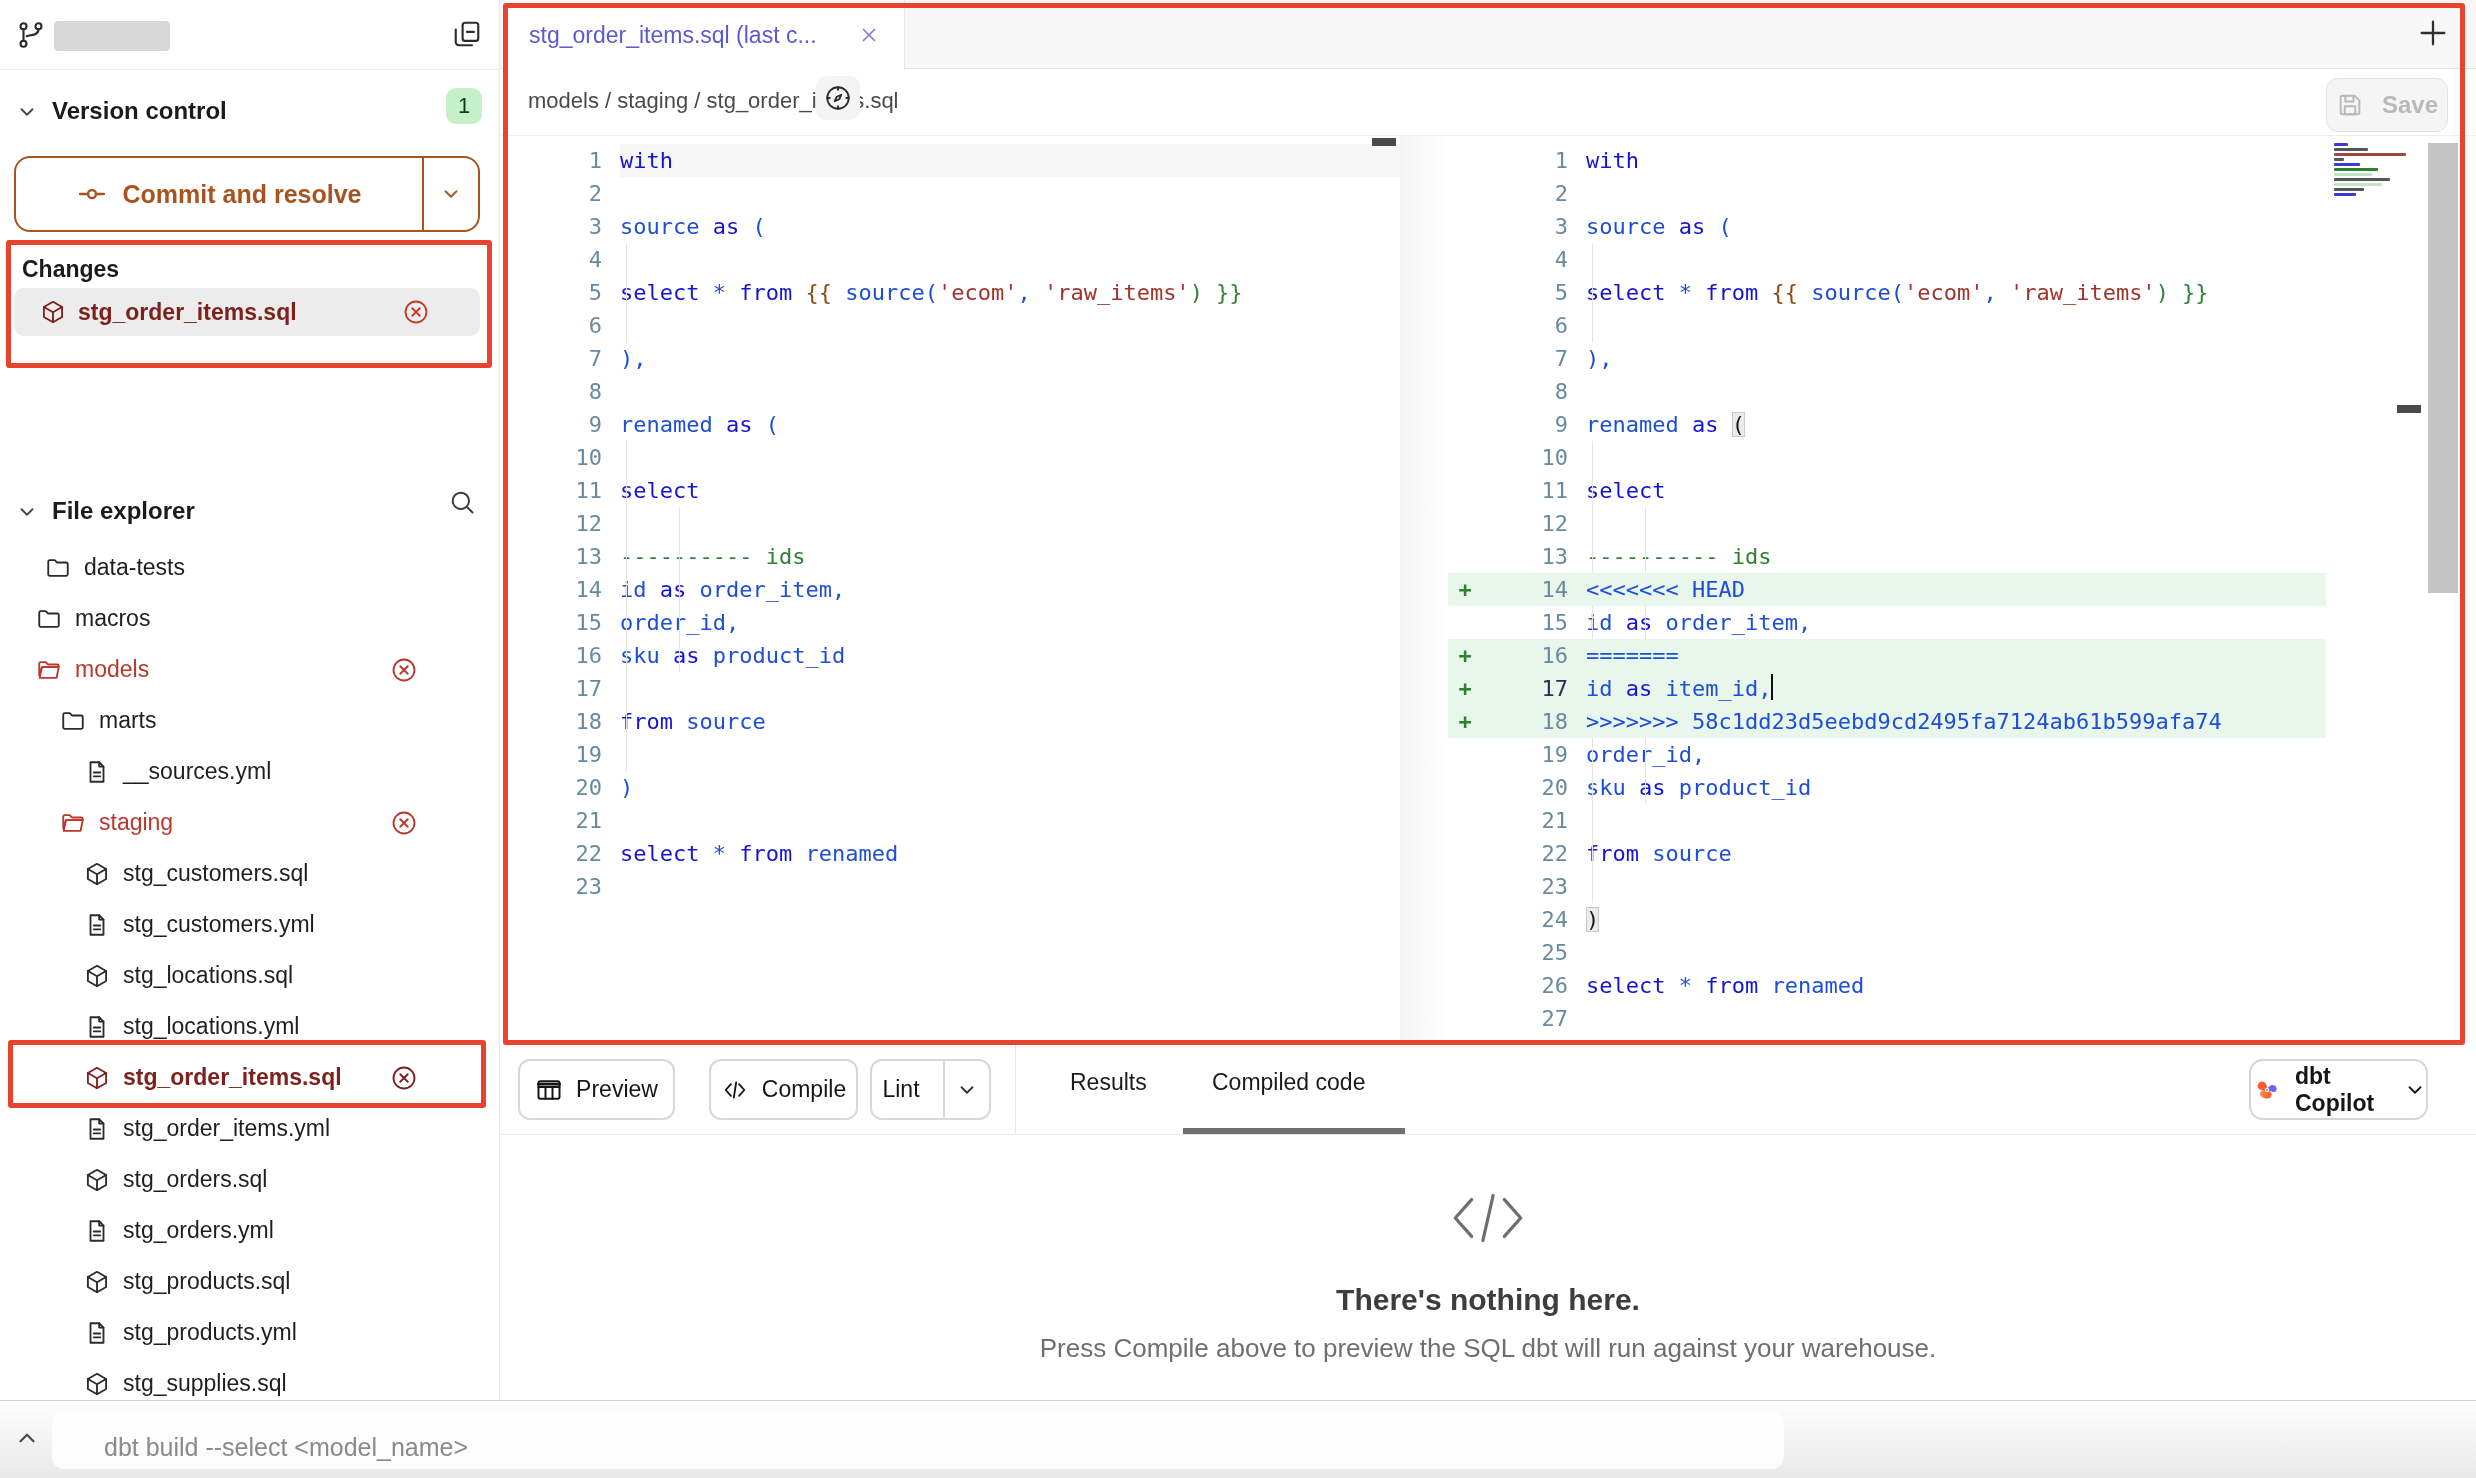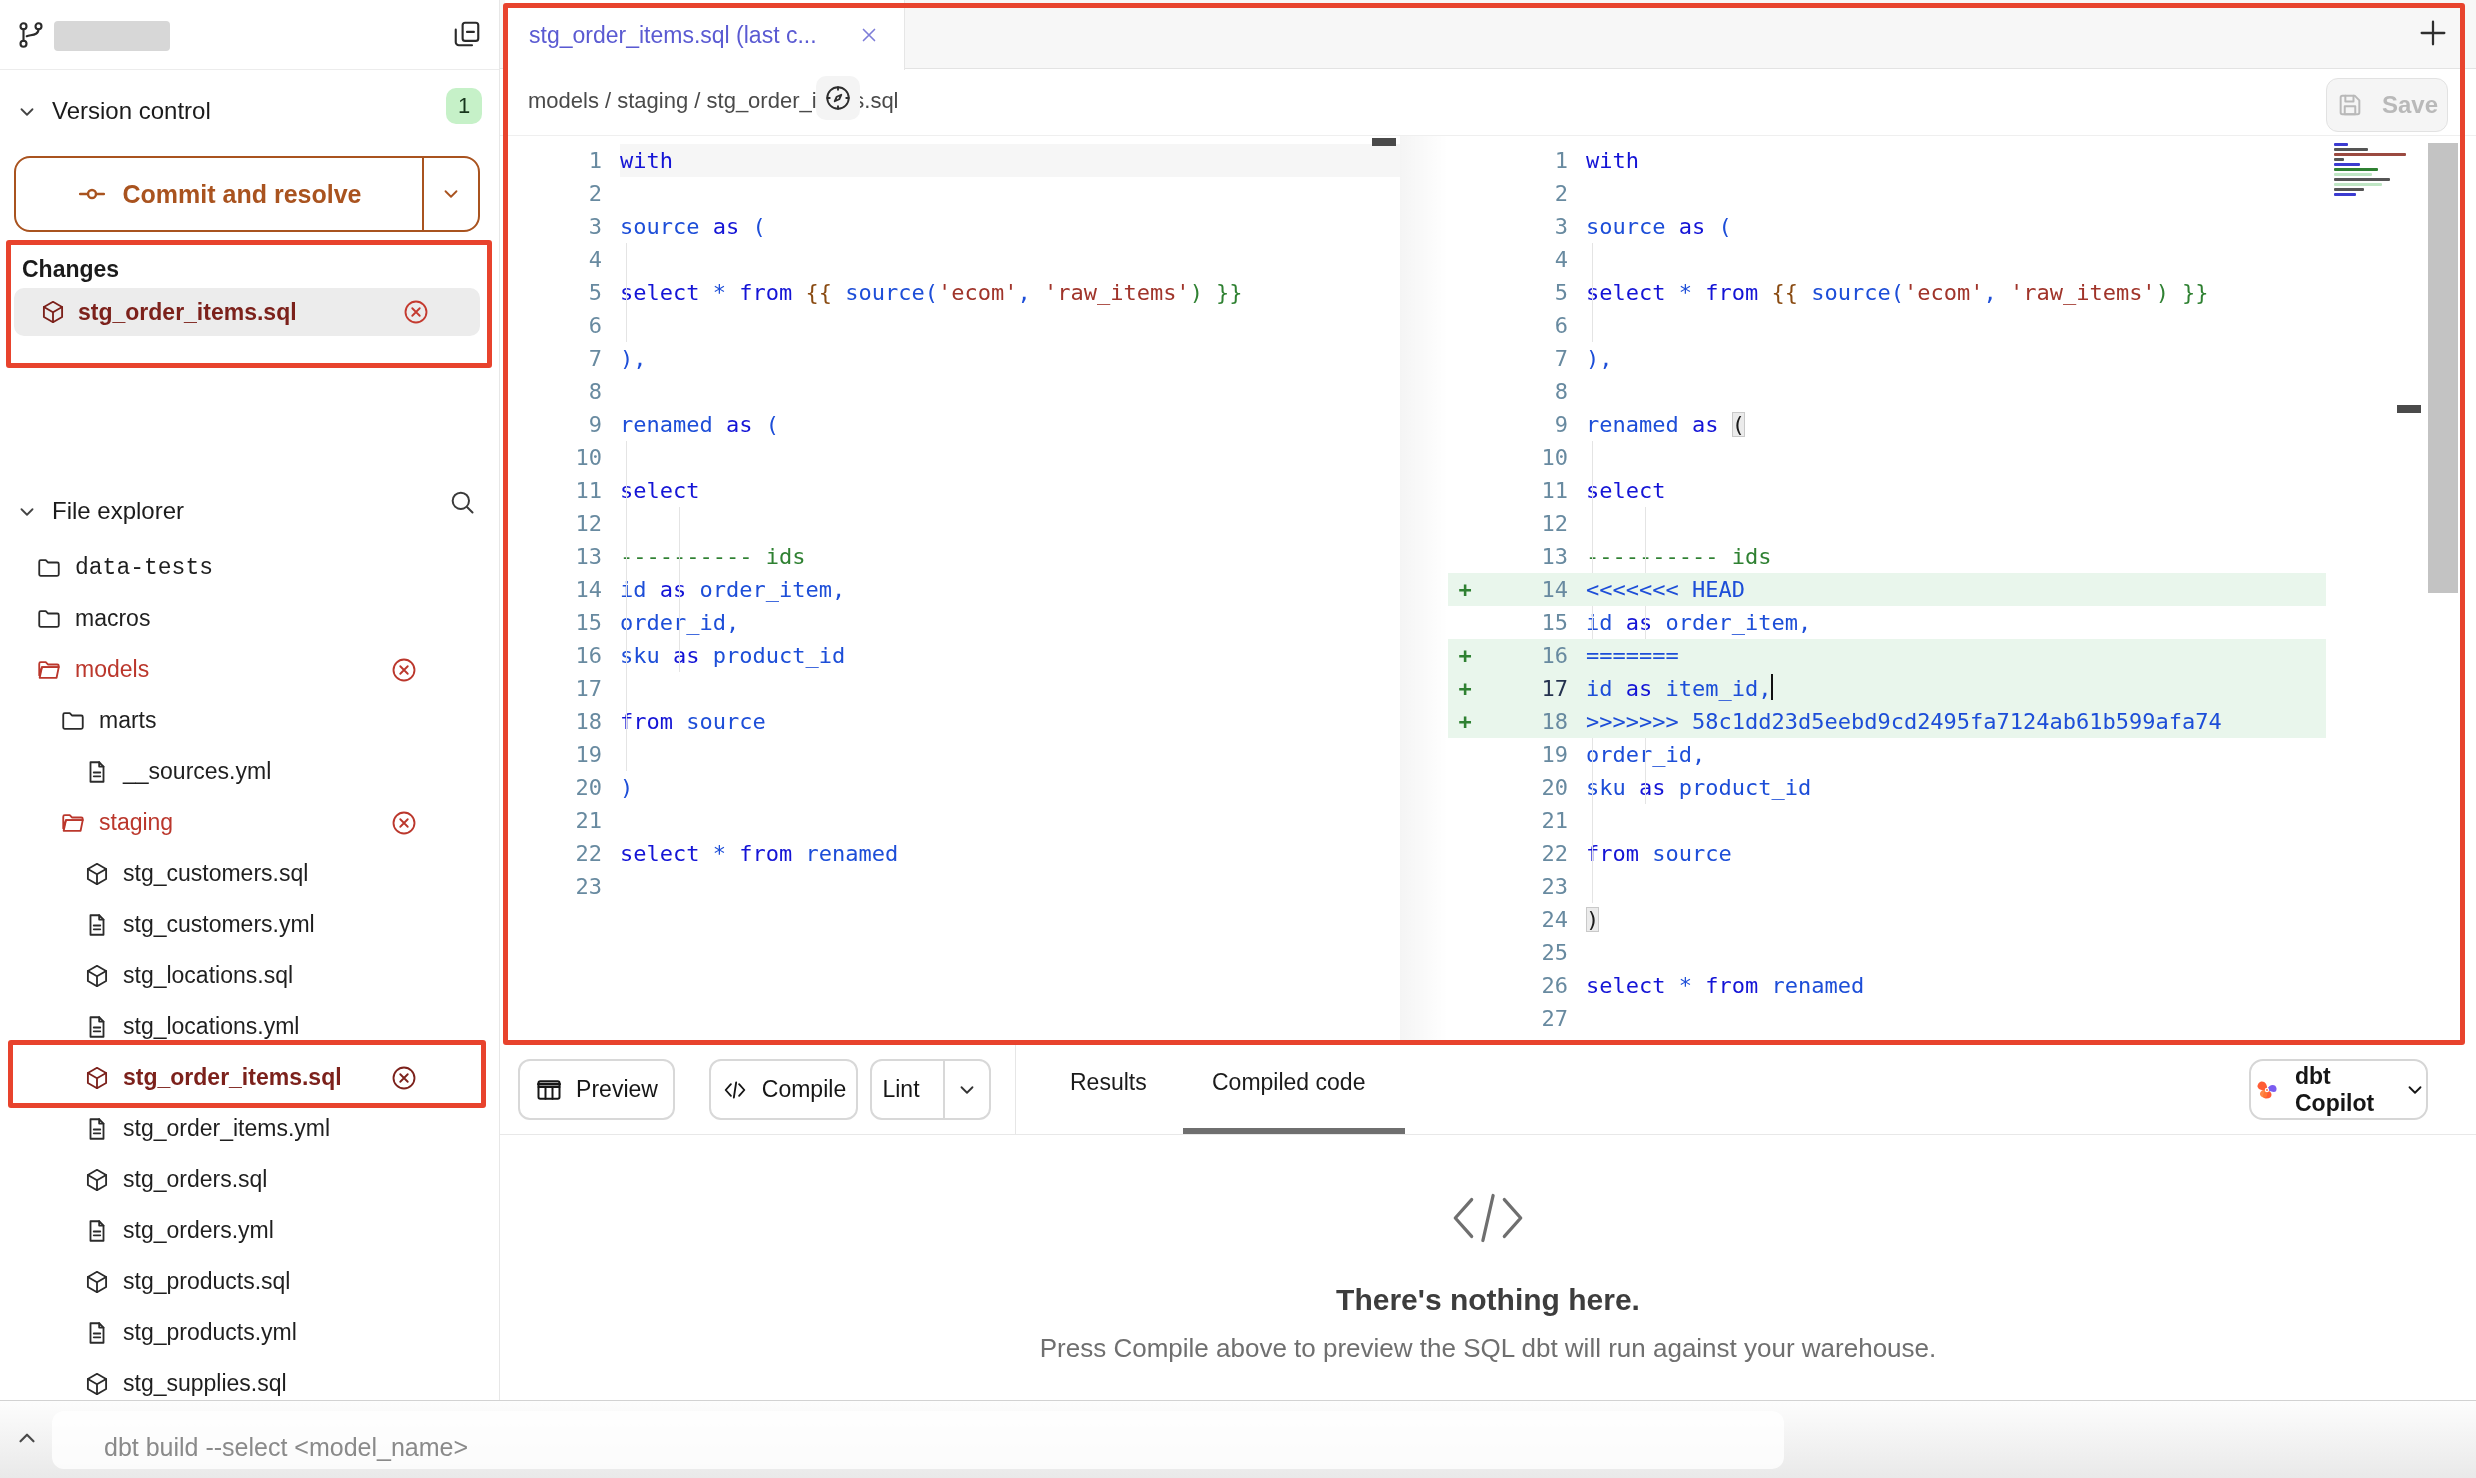--- a/index.html
+++ b/index.html
@@ -14,21 +14,21 @@
   .ic{display:inline-flex;align-items:center;justify-content:center;flex:none;}
 
   
   #sidebar{position:absolute;left:0;top:0;width:500px;height:1400px;background:#fff;border-right:1px solid #e7e7e7;}
   #sb-header{position:absolute;left:0;top:0;width:100%;height:70px;border-bottom:1px solid #ececec;}
   #branch-icon{position:absolute;left:16px;top:20px;color:#2b2b2b;}
   #branch-ph{position:absolute;left:54px;top:21px;width:116px;height:30px;background:#d7d7d7;border-radius:4px;}
   #copy-icon{position:absolute;left:452px;top:19px;color:#2b2b2b;}
   .sec-head{position:absolute;left:0;width:100%;height:40px;}
   .sec-head .chev{position:absolute;left:16px;top:9px;color:#444;}
-  .sec-head .ttl{position:absolute;left:52px;top:5px;font-size:24px;font-weight:400;color:#1b1b1b;}
+  .sec-head .ttl{position:absolute;left:52px;top:5px;font-size:24px;font-weight:700;color:#1b1b1b;}
   #vc-badge{position:absolute;left:446px;top:-4px;width:36px;height:36px;border-radius:10px;background:#c6f1c8;color:#17351c;
     font-size:22px;display:flex;align-items:center;justify-content:center;font-weight:500;}
   #commit-btn{position:absolute;left:14px;top:156px;width:466px;height:76px;border:2px solid var(--rust);border-radius:16px;
     display:flex;align-items:center;background:#fff;cursor:pointer;}
   #commit-btn .main{flex:1;display:flex;align-items:center;justify-content:center;gap:16px;color:var(--rust);
     font-size:25px;font-weight:600;height:100%;}
   #commit-btn .split{width:56px;height:100%;border-left:2px solid var(--rust);display:flex;align-items:center;justify-content:center;color:var(--rust);}
   #changes-label{position:absolute;left:22px;top:256px;font-size:23px;font-weight:700;color:#1b1b1b;}
   #changes-list{position:absolute;left:14px;top:288px;width:466px;}
   .chg-row{position:relative;height:48px;background:#ececec;border-radius:10px;display:flex;align-items:center;}
@@ -208,21 +208,21 @@
       <span class="ttl">File explorer</span>
       <span id="fe-search" class="ic">
           <svg width="28" height="28" viewBox="0 0 24 24" fill="none" stroke="currentColor" stroke-width="1.7" stroke-linecap="round" stroke-linejoin="round">
             <circle cx="11" cy="11" r="7"></circle>
             <path d="M16.5 16.5 21 21"></path>
           </svg>
         </span>
     </div>
 
     <div id="file-tree">
-        <div class="tree-row" style="padding-left: 36px; font-family: Liberation Mono, monospace;">
+        <div class="tree-row" style="padding-left: 45px;">
           <span class="ic">
             <svg width="26" height="26" viewBox="0 0 24 24" fill="none" stroke="currentColor" stroke-width="1.7" stroke-linecap="round" stroke-linejoin="round">
               <path d="M3 6.2C3 5.4 3.6 4.8 4.4 4.8H9l2 2.1h8.6c.8 0 1.4.6 1.4 1.4v9.5c0 .8-.6 1.4-1.4 1.4H4.4C3.6 19.2 3 18.6 3 17.8Z"></path>
             </svg>
           </span>
           <span>data-tests</span>
         </div>
         <div class="tree-row" style="padding-left: 36px;">
           <span class="ic">
             <svg width="26" height="26" viewBox="0 0 24 24" fill="none" stroke="currentColor" stroke-width="1.7" stroke-linecap="round" stroke-linejoin="round">

